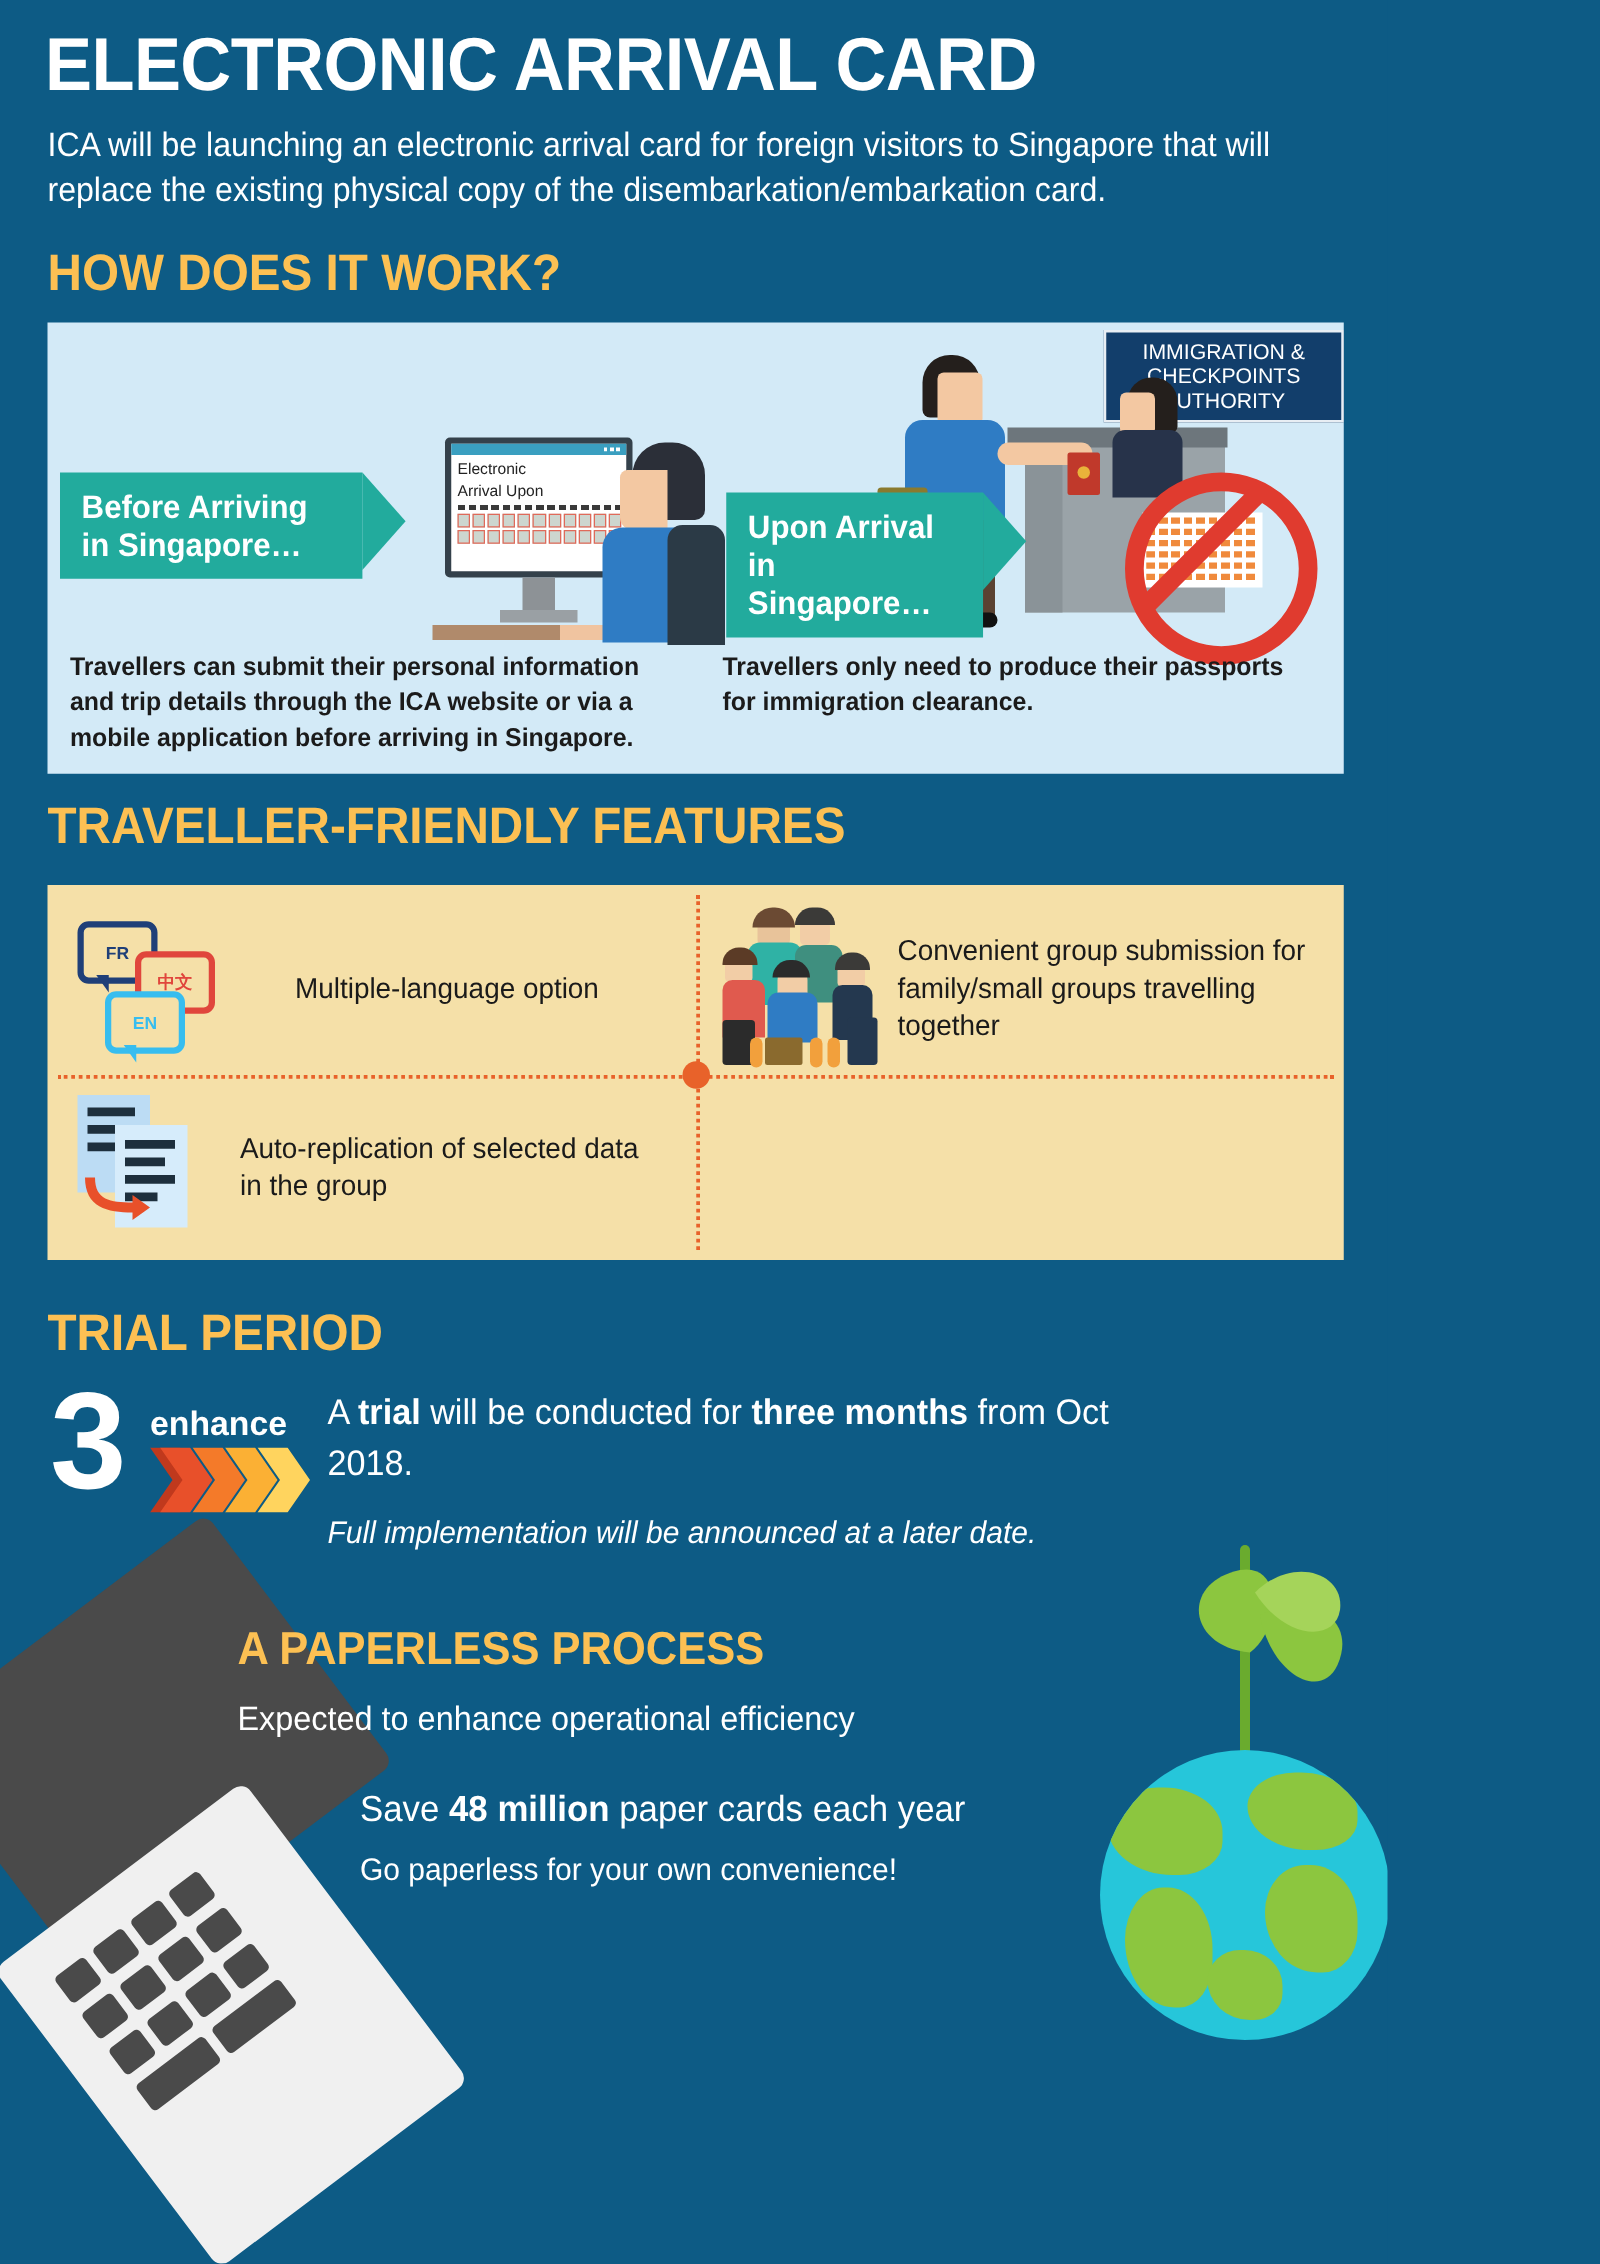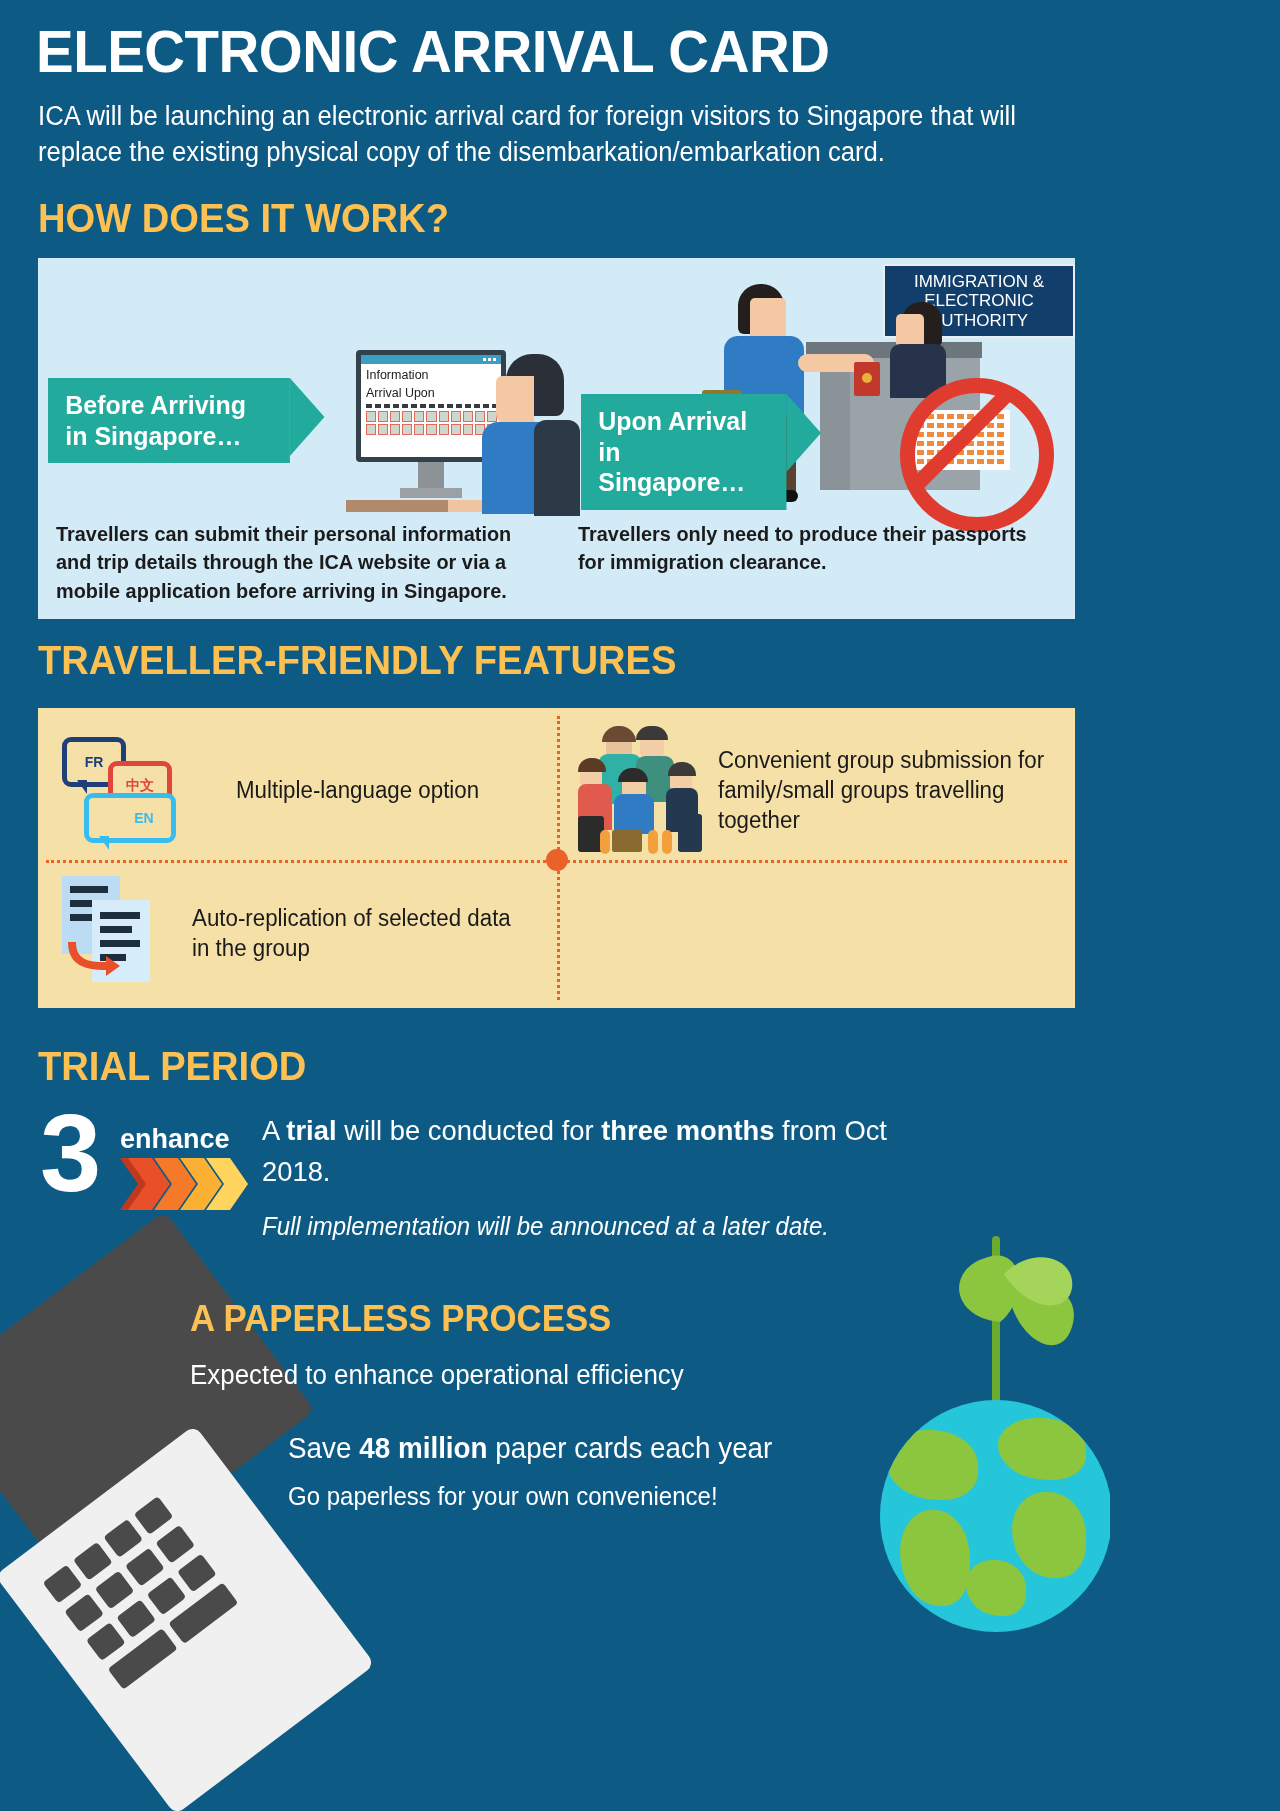--- a/index.html
+++ b/index.html
@@ -145,21 +145,21 @@
   
   .lang{width:130px;height:120px;}
   .bub{position:absolute;border-radius:9px;display:flex;align-items:center;justify-content:center;
        font-size:14px;font-weight:bold;background:#f5e0a8;}
   .bub:after{content:"";position:absolute;bottom:-12px;left:10px;
        border-left:10px solid transparent;border-right:0 solid transparent;}
   #b-fr{left:4px;top:6px;width:54px;height:40px;border:5px solid #1f3f78;color:#1f3f78;}
   #b-fr:after{border-top:14px solid #1f3f78;}
   #b-cn{left:50px;top:30px;width:54px;height:40px;border:5px solid #e0463c;color:#e0463c;}
   #b-cn:after{border-top:14px solid #e0463c;}
-  #b-en{left:26px;top:62px;width:54px;height:40px;border:5px solid #37bdef;color:#37bdef;padding-left:28px;}
+  #b-en{left:26px;top:62px;width:54px;height:40px;border:5px solid #37bdef;color:#37bdef;}
   #b-en:after{border-top:14px solid #37bdef;}
 
   
   .fam{width:126px;height:130px;}
   .fig{position:absolute;border-radius:6px;}
   
   .docs{width:120px;height:120px;}
   .doc-a{position:absolute;left:4px;top:2px;width:58px;height:78px;background:#bcdcf4;}
   .doc-b{position:absolute;left:34px;top:26px;width:58px;height:82px;background:#d6ecfb;}
   .dline{position:absolute;height:7px;background:#1d2f3d;}
@@ -242,21 +242,21 @@
   <div class="how-panel">
 
     <div class="monitor">
       <div class="desk"></div>
       <div class="desk2"></div>
       <div class="mon-body">
         <div class="mon-screen">
           <div class="mon-bar">
               <span></span>
             </div>
-          <div class="mon-txt">Information</div>
+          <div class="mon-txt">Electronic</div>
           <div class="mon-txt">Arrival Upon</div>
           <div class="mon-rows">
             <div class="mon-rline"></div>
             <div class="mon-grid">
                 <i class="mon-cell"></i>
                 <i class="mon-cell"></i>
                 <i class="mon-cell"></i>
                 <i class="mon-cell"></i>
                 <i class="mon-cell"></i>
                 <i class="mon-cell"></i>
@@ -286,21 +286,21 @@
       <div class="mon-foot"></div>
       <div class="person-head"></div>
       <div class="person-face"></div>
       <div class="person-body"></div>
       <div class="person-back"></div>
     </div>
 
     <div>
       <div class="ica-sign">
         <div>IMMIGRATION &amp;</div>
-        <div>ELECTRONIC</div>
+        <div>CHECKPOINTS</div>
         <div>AUTHORITY</div>
       </div>
       <div class="counter-desk"></div>
       <div class="counter-top"></div>
       <div class="counter-dark"></div>
       <div class="off-head"></div>
       <div class="off-face"></div>
       <div class="off-body"></div>
       <div class="trav-head"></div>
       <div class="trav-face"></div>

